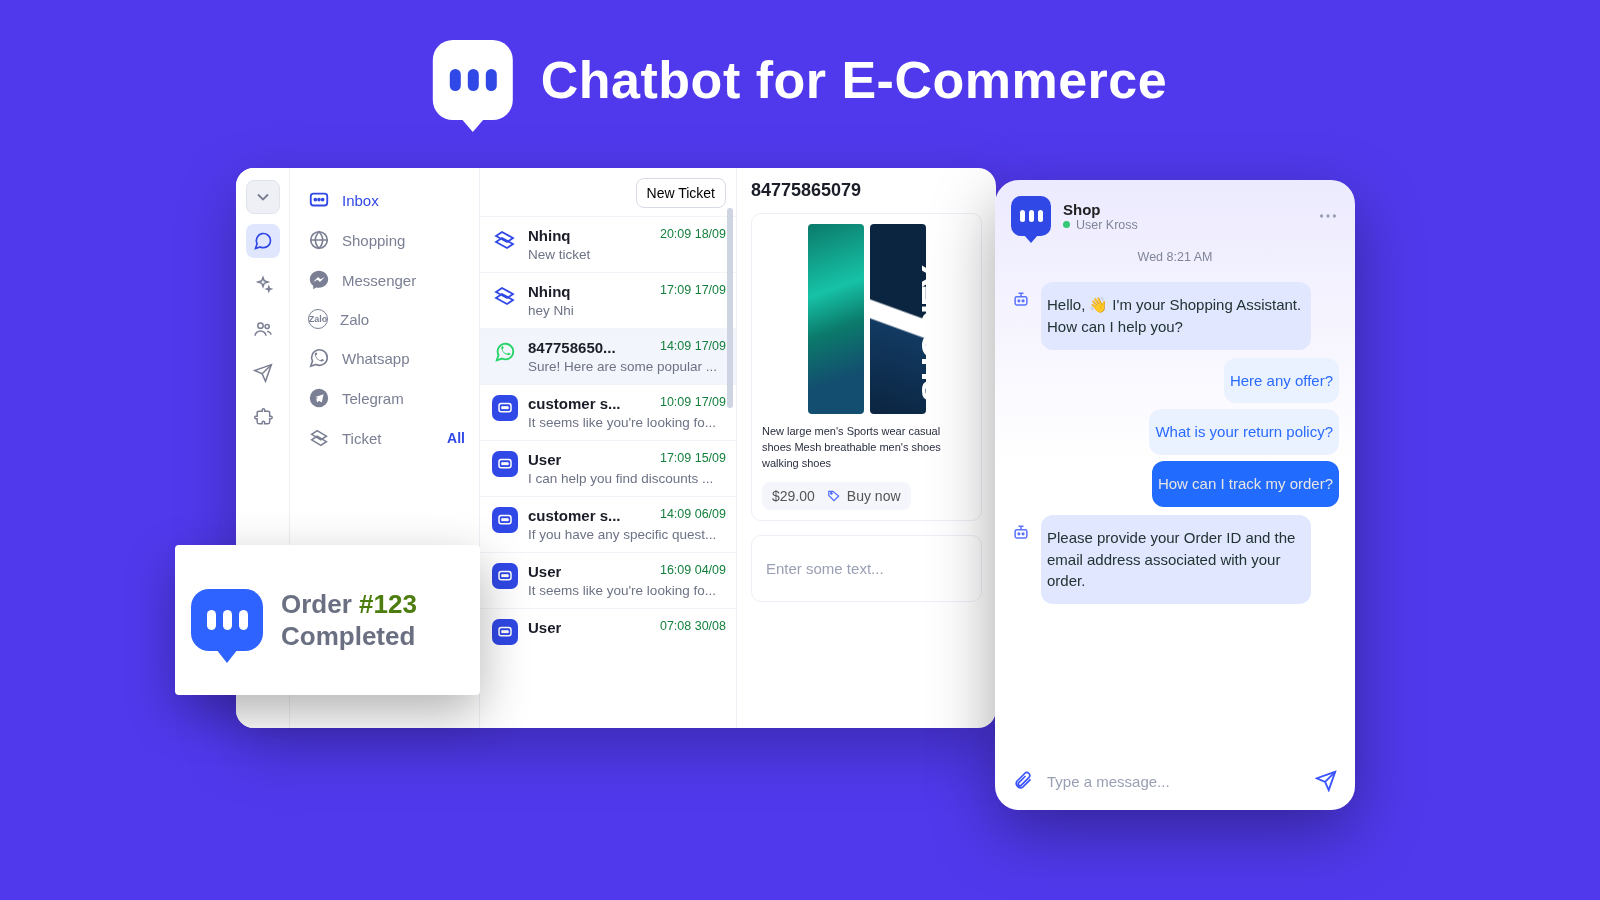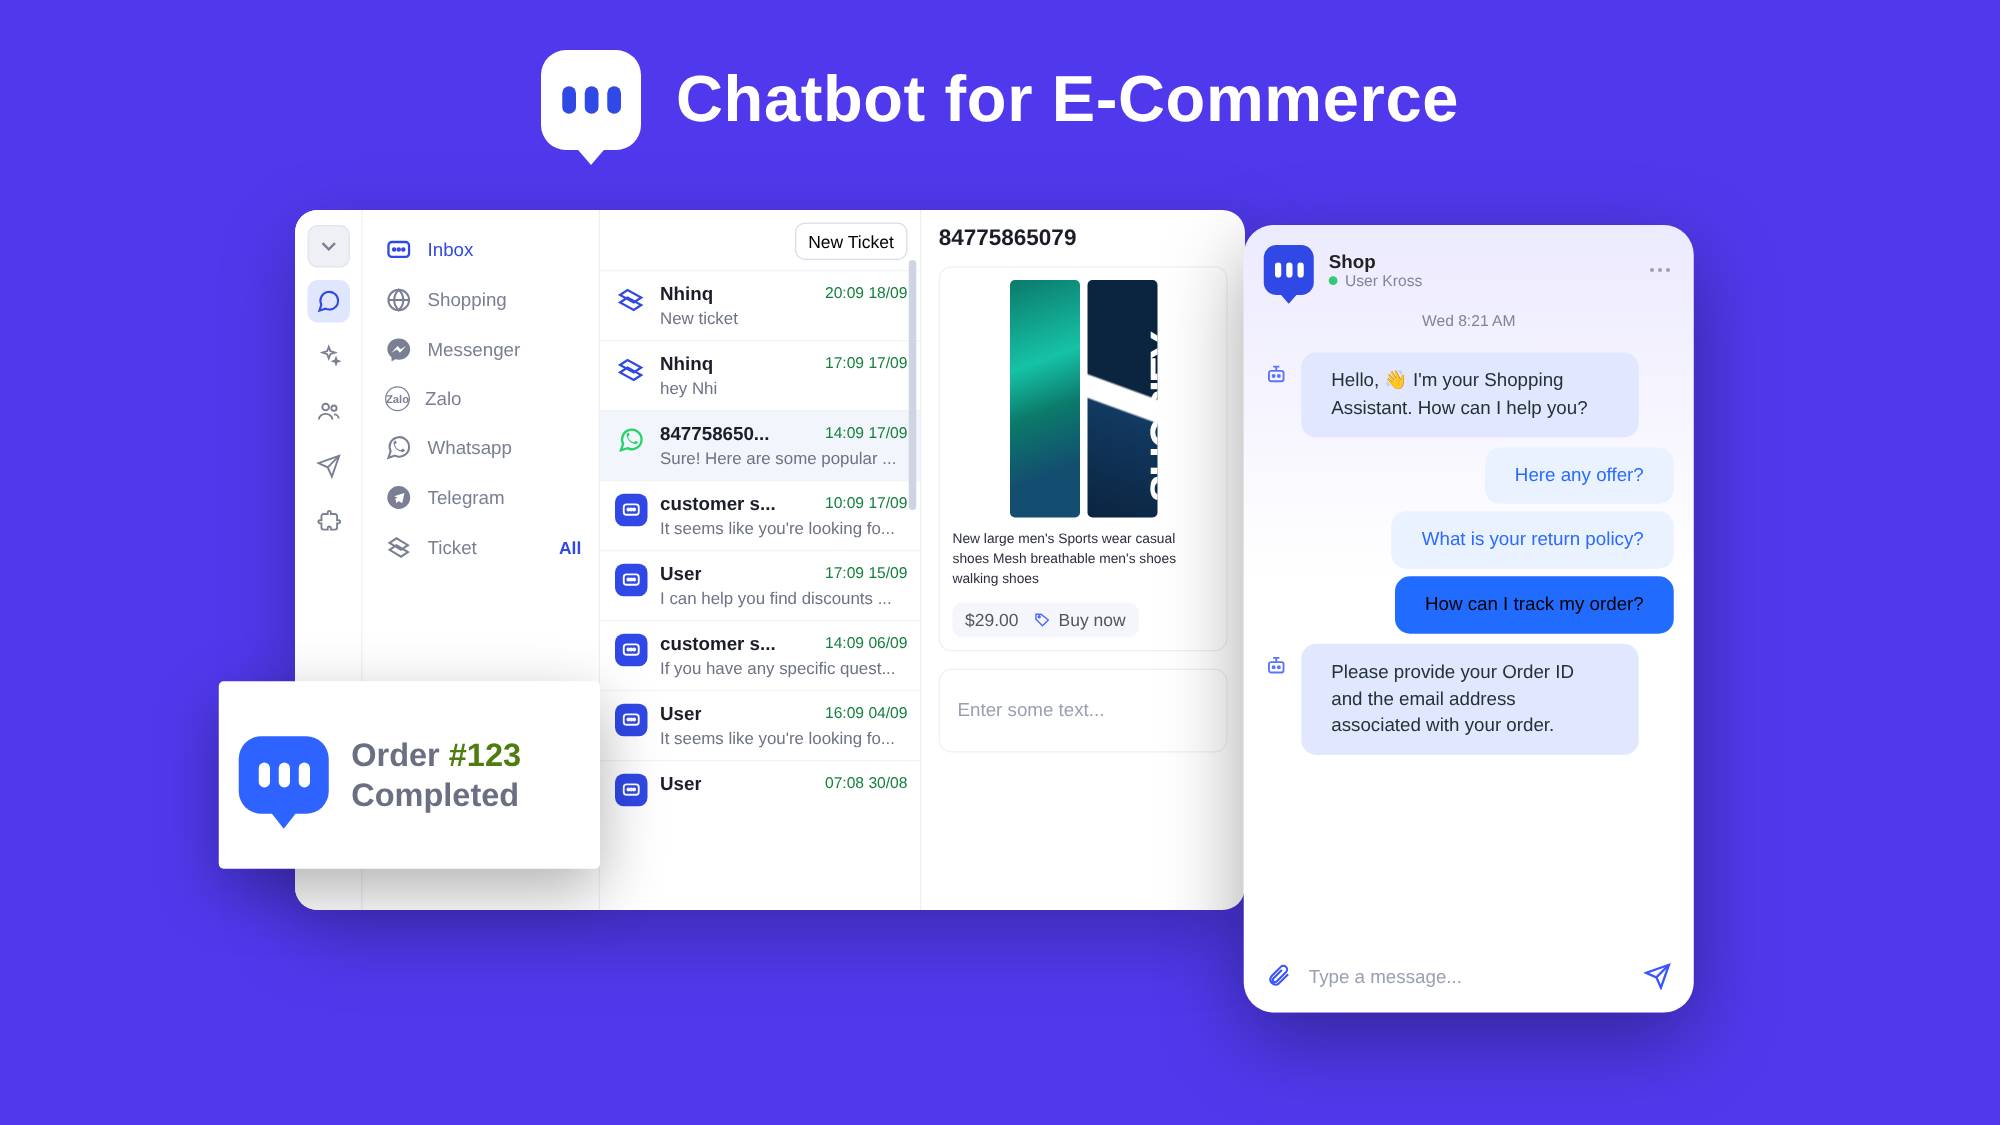--- a/index.html
+++ b/index.html
@@ -79,25 +79,25 @@
   .w-ava .dots span { width:5px; height:12px; background:#fff; border-radius:3px; }
   .w-meta { flex:1; }
   .w-shop { font-weight:700; font-size:15px; color:#222; }
   .w-agent { font-size:12.5px; color:#7f8598; display:flex; align-items:center; gap:6px; }
   .w-agent .dot { width:7px; height:7px; background:#35c875; border-radius:50%; }
   .w-more { color:#9aa0b4; cursor:pointer; }
   .w-time { text-align:center; font-size:12.5px; color:#7f8598; margin:6px 0 10px; }
   .w-body { flex:1; padding:0 16px 8px; overflow:hidden; }
   .bot-row { display:flex; align-items:flex-start; gap:10px; margin:8px 0; }
   .bot-row .bi { width:20px; height:20px; color:#5b74ff; flex-shrink:0; margin-top:8px; }
-  .bubble { max-width:270px; padding:12px 24px; border-radius:12px; font-size:15px; line-height:1.45; }
+  .bubble { max-width:270px; padding:12px 6px; border-radius:12px; font-size:15px; line-height:1.45; }
   .bubble.bot { background:#e0e7ff; color:#233; }
   .user-row { display:flex; justify-content:flex-end; margin:6px 0; }
   .bubble.user-light { background:#eaf1ff; color:#2a6bff; }
-  .bubble.user-solid { background:#226bff; color:#000000; }
+  .bubble.user-solid { background:#226bff; color:#e5e5e5; }
   .w-input { display:flex; align-items:center; gap:14px; padding:14px 18px 18px; }
   .w-input .attach, .w-input .send { color:#3a54ff; cursor:pointer; }
   .w-input .field { flex:1; color:#9aa0b4; font-size:15px; }
 
   svg { display:block; }
 </style>
 </head>
 <body>
 
 <div class="hero">

